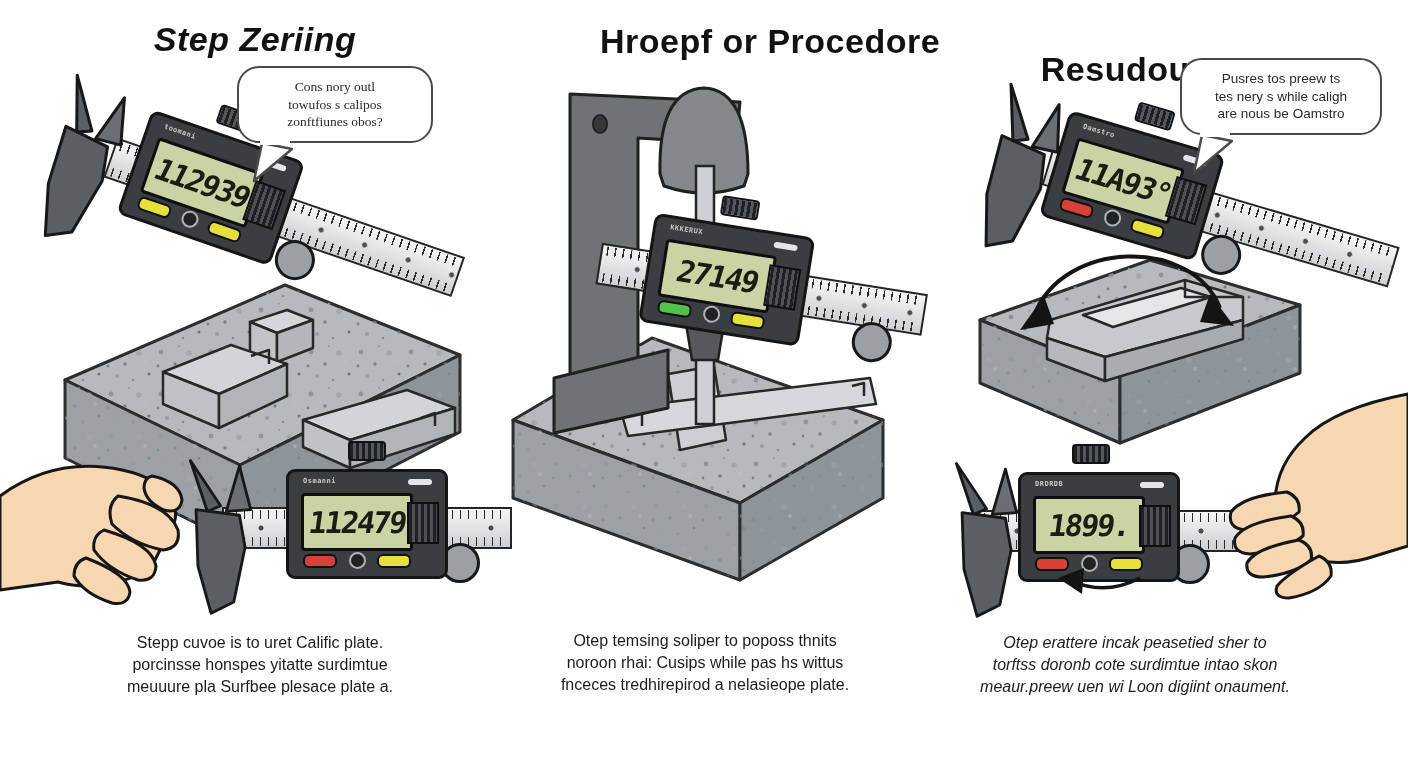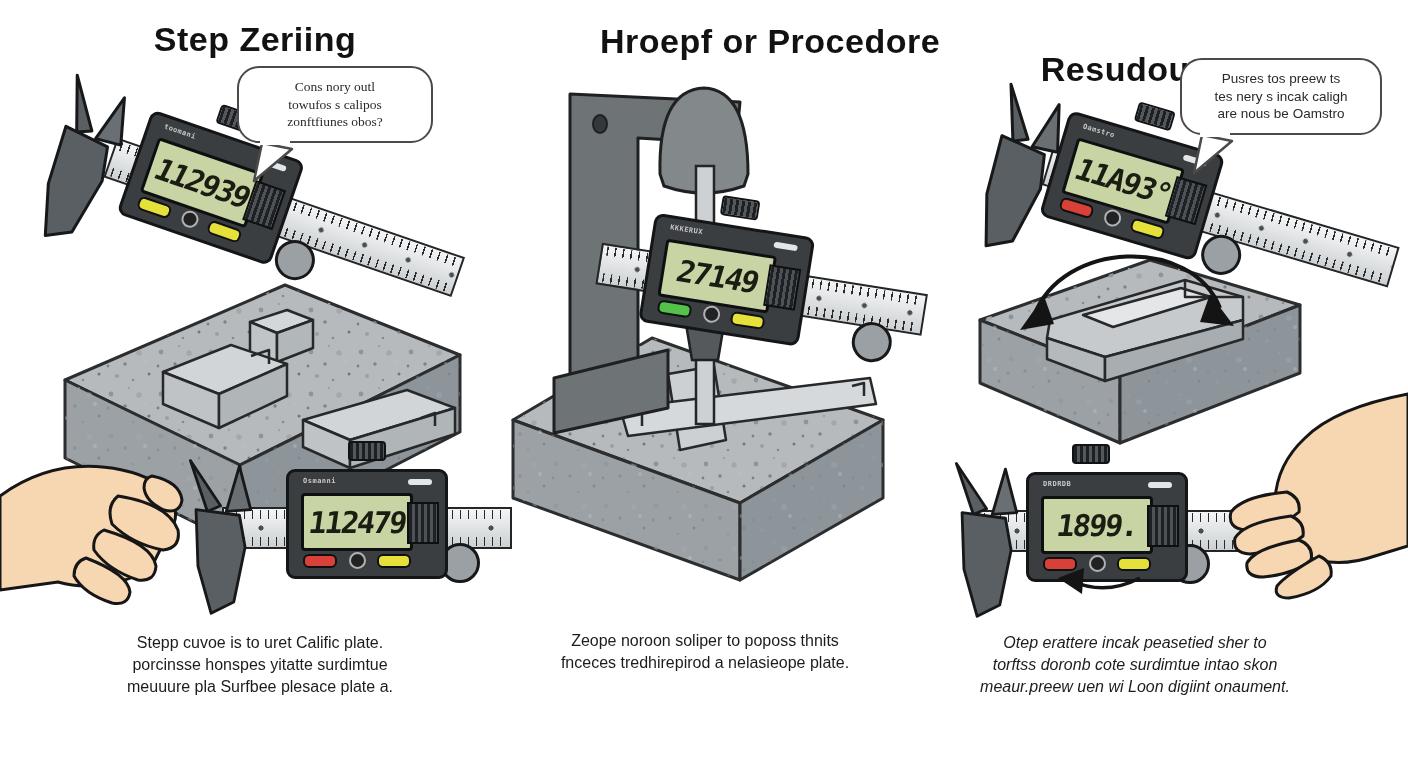--- a/index.html
+++ b/index.html
@@ -62,21 +62,21 @@
         <circle cx="44" cy="30" r="1.5" fill="#6d767e"></circle>
         <circle cx="12" cy="32" r="2.1" fill="#98a0a6"></circle>
         <circle cx="28" cy="36" r="1.3" fill="#848c93"></circle>
         <circle cx="40" cy="18" r="1.9" fill="#b8bdc1"></circle>
         <circle cx="3" cy="22" r="1.4" fill="#79828a"></circle>
         <circle cx="24" cy="2" r="1.2" fill="#9aa2a8"></circle>
       </pattern>
     </defs>
   </svg>
 
-  <div class="title" style="left:85px;top:20px;width:340px;">Step Zeriing</div>
+  <div class="title" style="left:85px;top:20px;width:340px;font-style:italic;">Step Zeriing</div>
   <div class="title" style="left:590px;top:22px;width:360px;">Hroepf or Procedore</div>
   <div class="title" style="left:975px;top:22px;width:300px;margin-top:28px;">Resudoue</div>
 
   <svg class="scene" style="left:55px;top:260px;" width="420" height="300" viewBox="0 0 420 300">
     <g stroke="#2b2d2e" stroke-width="3" stroke-linejoin="round">
       <polygon points="10,120 230,25 405,95 185,205" fill="#b6babd"></polygon>
       <polygon points="10,120 230,25 405,95 185,205" fill="url(#speck)" stroke="none"></polygon>
       <polygon points="10,120 185,205 185,285 10,198" fill="#9ba1a5"></polygon>
       <polygon points="10,120 185,205 185,285 10,198" fill="url(#speck)" opacity=".55" stroke="none"></polygon>
       <polygon points="185,205 405,95 405,172 185,285" fill="#8e959a"></polygon>
@@ -250,21 +250,21 @@
     <svg class="jaws" width="100" height="165" viewBox="0 0 100 175">
       <polygon points="26,62 8,8 40,56" fill="#5a5f63" stroke="#17181a" stroke-width="3" stroke-linejoin="round"></polygon>
       <polygon points="46,62 60,14 72,60" fill="#6a6f73" stroke="#17181a" stroke-width="3" stroke-linejoin="round"></polygon>
       <path d="M14,60 L60,66 L66,100 L54,158 L30,170 L16,120 Z" fill="#5a5f63" stroke="#17181a" stroke-width="3" stroke-linejoin="round"></path>
     </svg>
     <div class="beam" style="left:30px;">
       <div class="tick-top"></div>
       <div class="beam-dots"></div>
       <div class="tick-bot"></div>
     </div>
-    <div class="cbody" style="left:78px;">
+    <div class="cbody" style="left:70px;">
       <div class="brand">DRDRDB</div>
       <div class="ind-pill"></div>
       <div class="lcd">
         <span class="digits">1899.</span>
       </div>
       <div class="grip"></div>
       <div class="pillbtn pb-l red"></div>
       <div class="circbtn"></div>
       <div class="pillbtn pb-r yellow"></div>
     </div>
@@ -277,21 +277,21 @@
     <span>towufos s calipos</span>
     <span>zonftfiunes obos?</span>
   </div>
   <svg class="tail" style="left:252px;top:141px;" width="44" height="44">
     <polygon points="10,2 2,40 40,8" fill="#fff" stroke="#4a4a4a" stroke-width="2.5" stroke-linejoin="round"></polygon>
     <rect x="8" y="0" width="30" height="4" fill="#fff"></rect>
   </svg>
 
   <div class="bubble" style="left:1180px;top:58px;width:178px;">
     <span>Pusres tos preew ts</span>
-    <span>tes nery s incak caligh</span>
+    <span>tes nery s while caligh</span>
     <span>are nous be Oamstro</span>
   </div>
   <svg class="tail" style="left:1192px;top:133px;" width="44" height="44">
     <polygon points="10,2 2,40 40,8" fill="#fff" stroke="#4a4a4a" stroke-width="2.5" stroke-linejoin="round"></polygon>
     <rect x="8" y="0" width="30" height="4" fill="#fff"></rect>
   </svg>
 
   <svg class="hand" style="left:0;top:438px;" width="232" height="180" viewBox="0 0 232 180">
     <g fill="#f6d7b2" stroke="#161616" stroke-width="3" stroke-linejoin="round">
       <path d="M0,58 Q55,18 122,32 Q160,40 172,62 Q180,80 170,92 L150,132 Q100,156 58,144 L0,152 Z"></path>
@@ -323,21 +323,22 @@
       <path d="M1084,568 L1058,578 L1082,594 Z" fill="#141414"></path>
     </g>
   </svg>
 
   <div class="caption" style="left:50px;top:632px;width:420px;">
     <div>Stepp cuvoe is to uret Calific plate.</div>
     <div>porcinsse honspes yitatte surdimtue</div>
     <div>meuuure pla Surfbee plesace plate a.</div>
   </div>
   <div class="caption" style="left:500px;top:630px;width:410px;">
-    <div>Zeope noroon soliper to poposs thnits</div>
+    <div>Otep temsing soliper to poposs thnits</div>
+    <div>noroon rhai: Cusips while pas hs wittus</div>
     <div>fnceces tredhirepirod a nelasieope plate.</div>
   </div>
   <div class="caption" style="left:925px;top:632px;width:420px;font-style:italic;">
     <div>Otep erattere incak peasetied sher to</div>
     <div>torftss doronb cote surdimtue intao skon</div>
     <div>meaur.preew uen wi Loon digiint onaument.</div>
   </div>
 
 </div>
 

